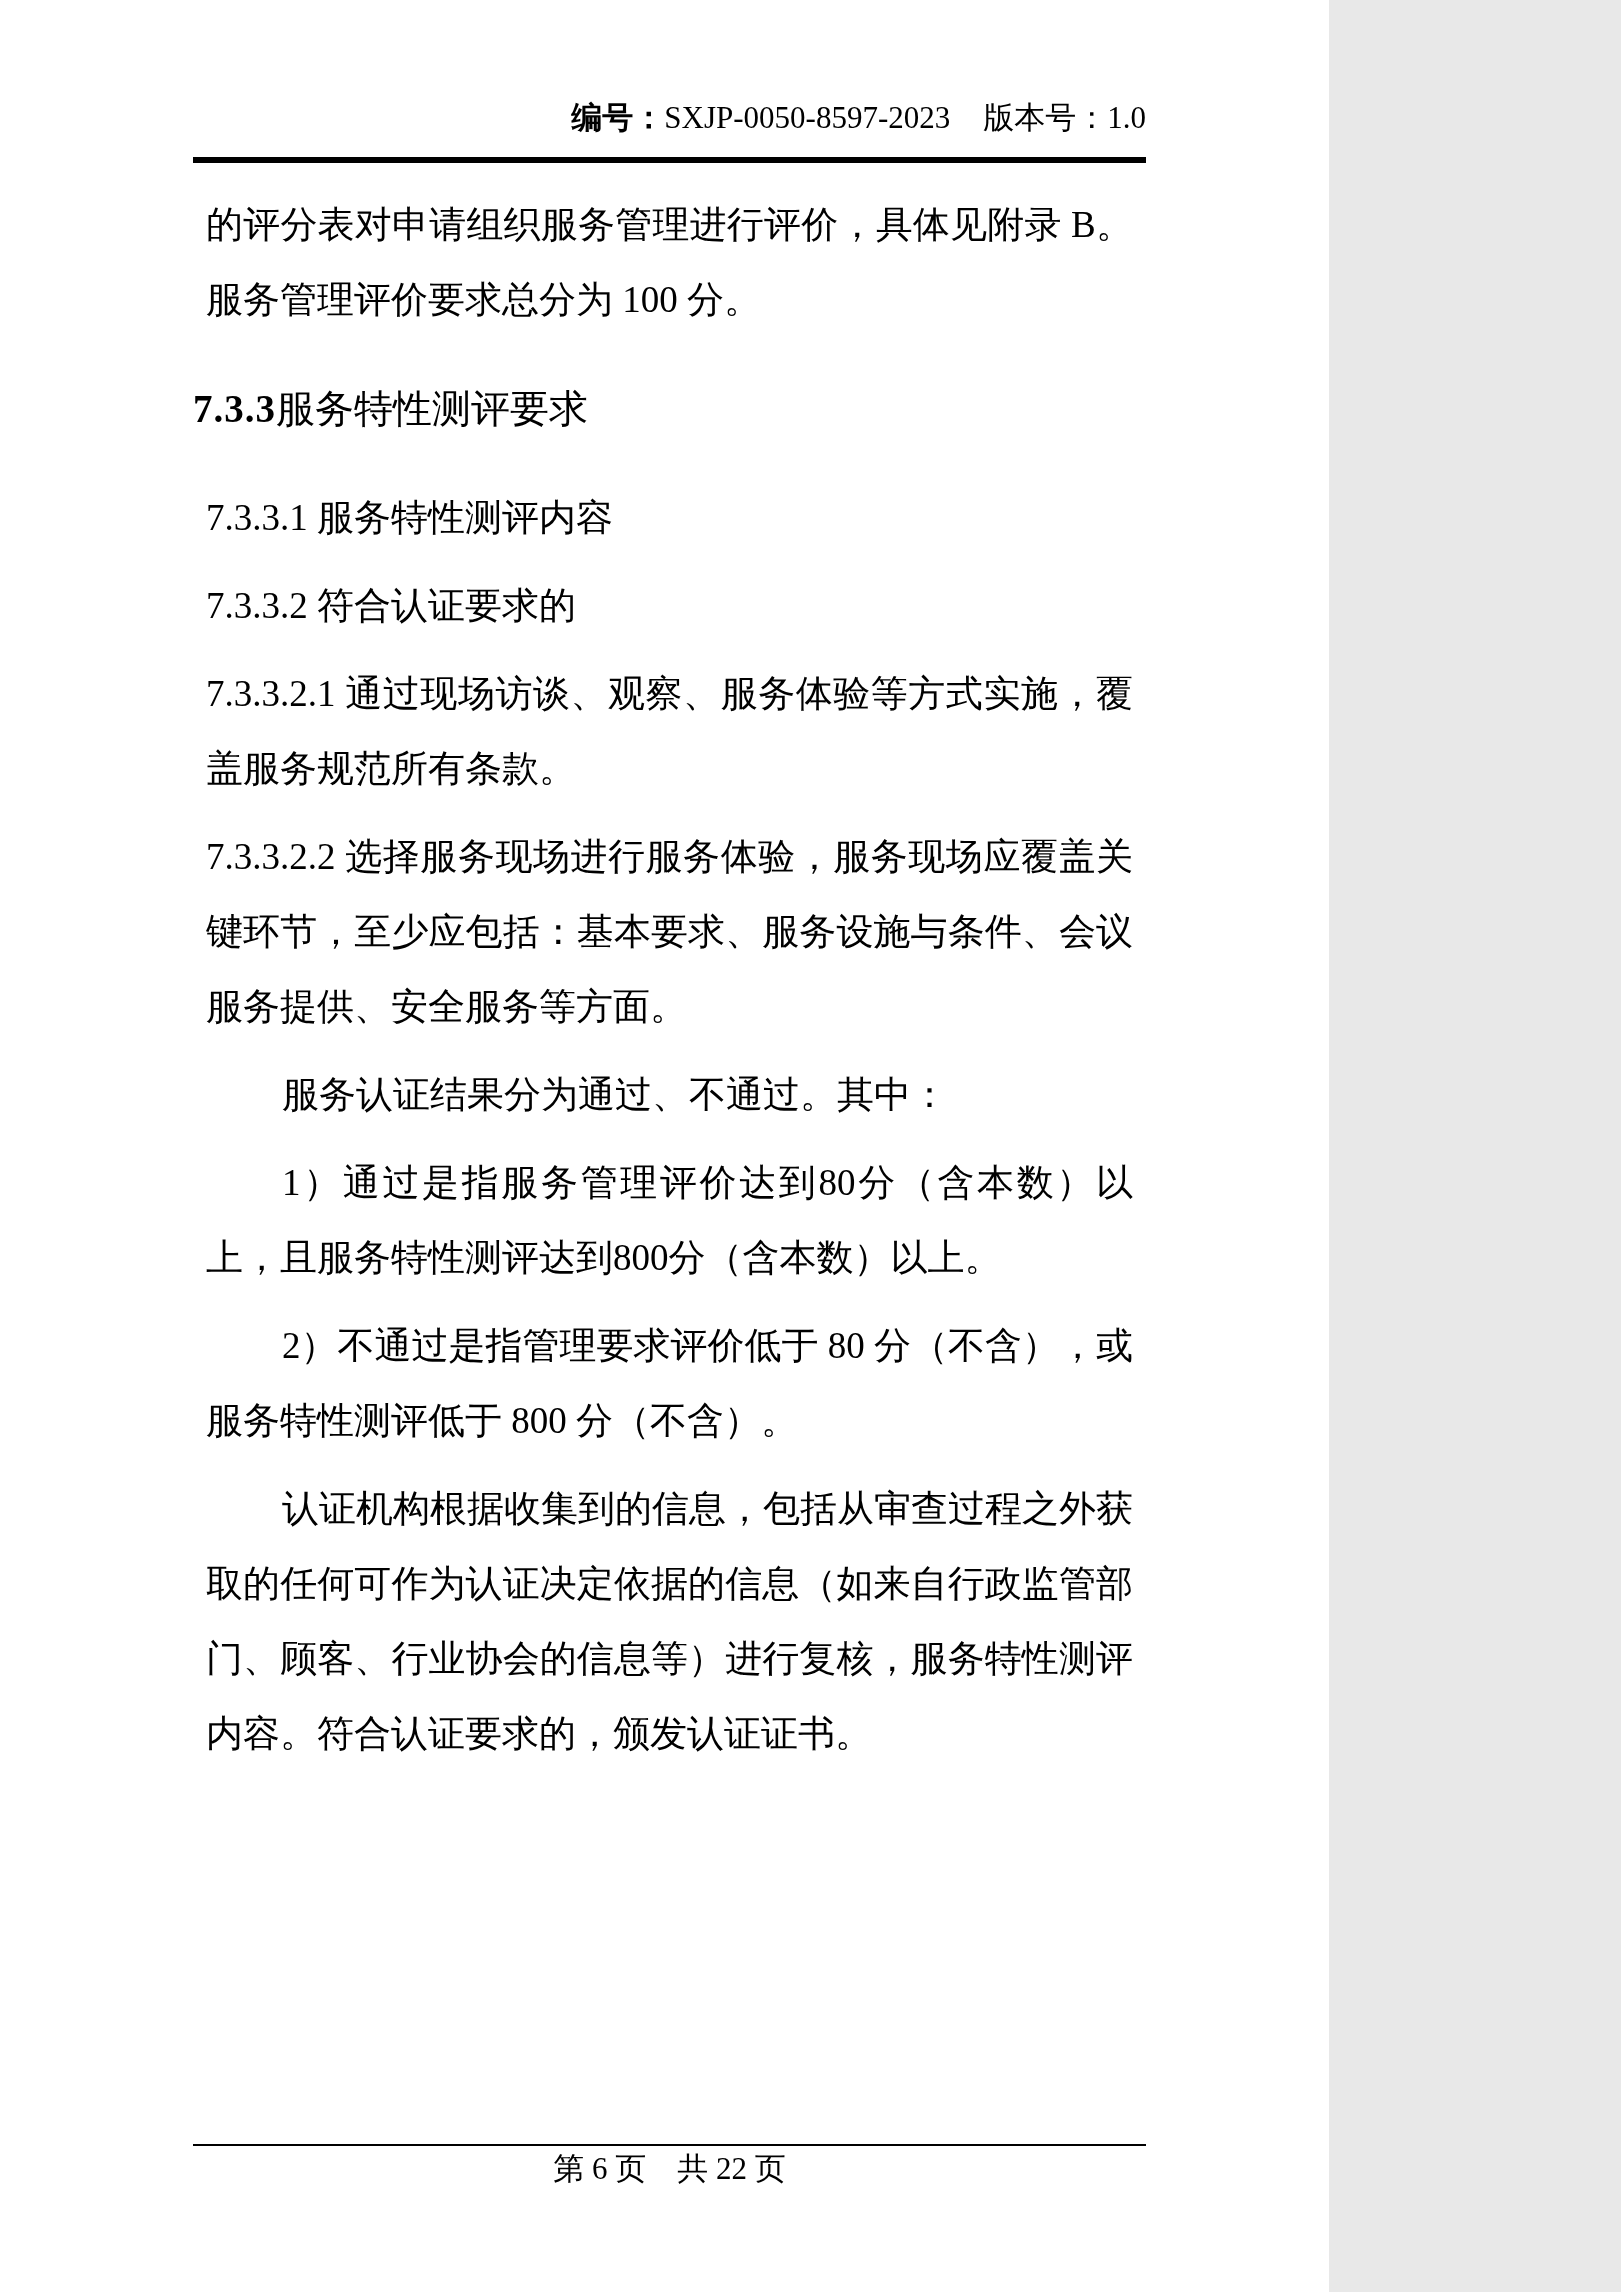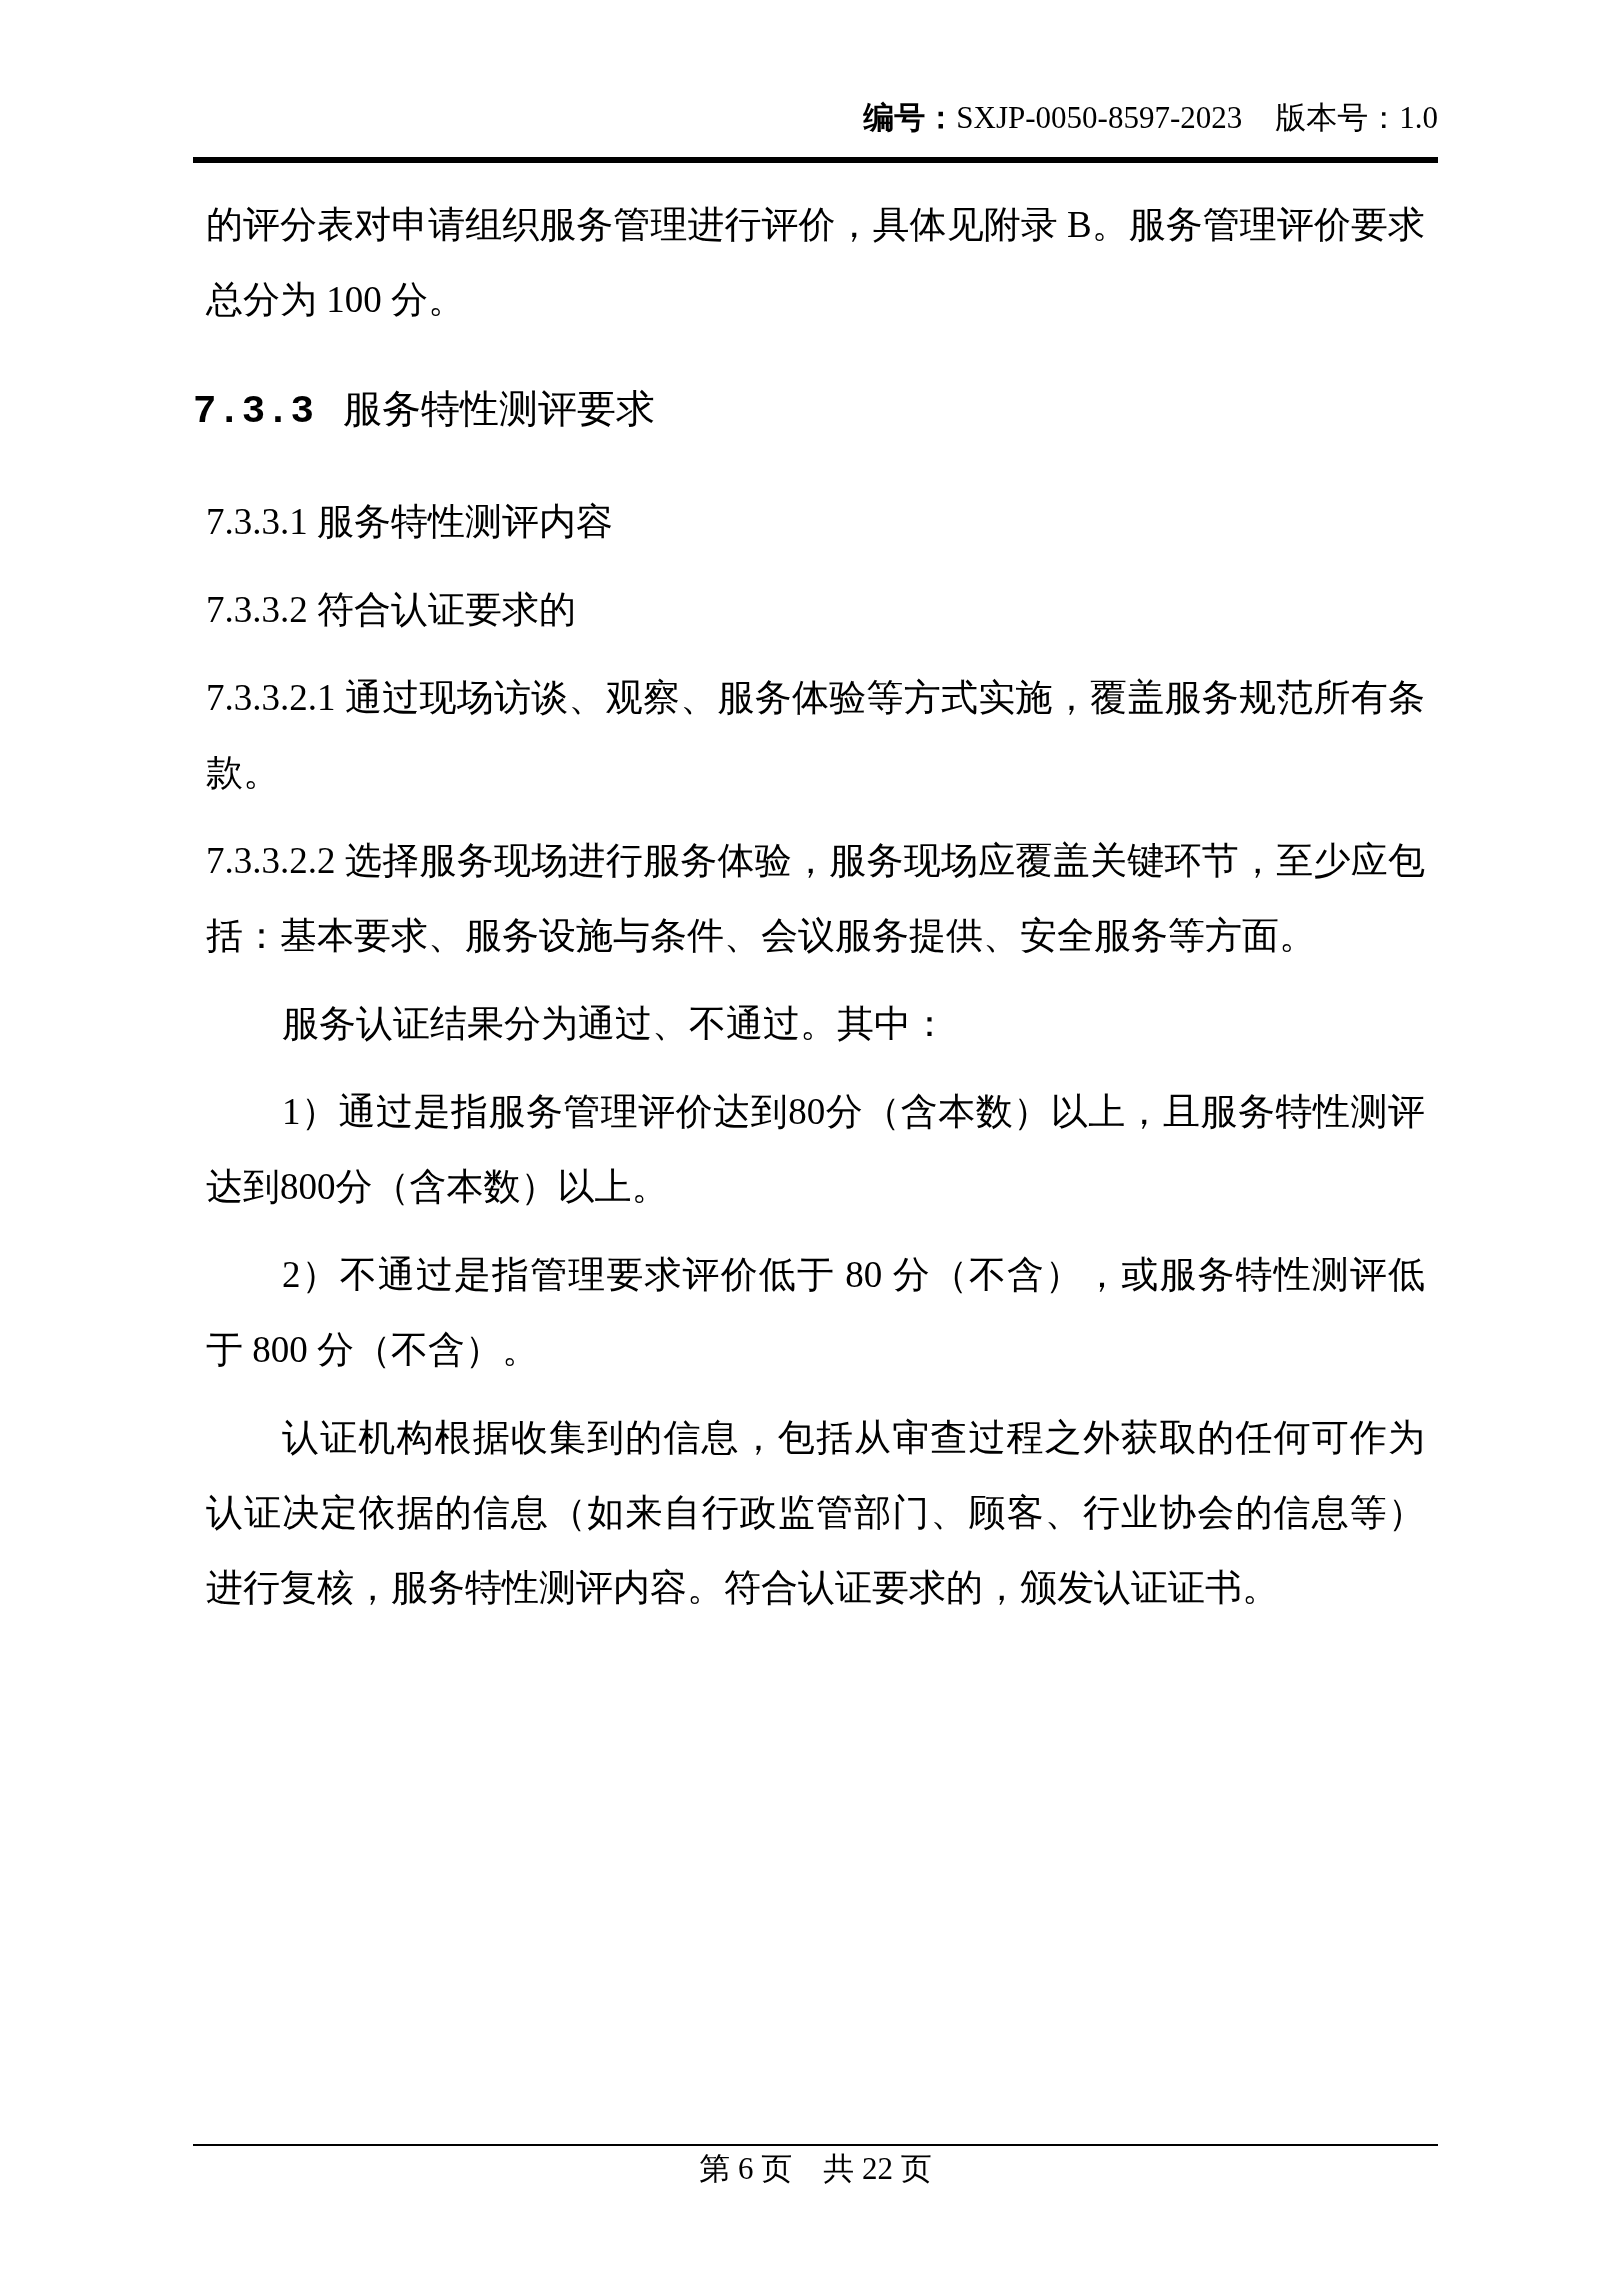--- a/index.html
+++ b/index.html
@@ -1,18 +1,18 @@
 <!DOCTYPE html>
 <html><head>
 <meta charset="utf-8">
 <style>
   html, body { margin: 0; padding: 0; background: #e8e8e8; }
   .page {
     position: relative;
-    width: 1621px;
+    width: 1329px;
     height: 2293px;
     background: #ffffff;
     font-family: "Liberation Serif", "DejaVu Serif", serif;
     color: #000000;
     overflow: hidden;
   }
   .header {
     padding: 98px 183px 0 193px;
     text-align: right;
     font-size: 31px;
@@ -30,21 +30,21 @@
     font-size: 37px;
     line-height: 75px;
     text-align: justify;
   }
   .content p { margin: 13px; }
   p.heading {
     margin: 34px 0 34px 0;
     font-size: 39px;
     line-height: 75px;
   }
-  .hnum { font-weight: bold; letter-spacing: 1px; margin-right: 28px; font-family: Liberation Mono, monospace; }
+  .hnum { font-weight: bold; letter-spacing: 1px; margin-right: 0; }
   .indent { text-indent: 76px; }
   .footer {
     position: absolute;
     left: 193px;
     right: 183px;
     top: 2144px;
   }
   .rule-thin { border-top: 2.9px solid #000000; }
   .pageno {
     margin-top: 4.9px;

